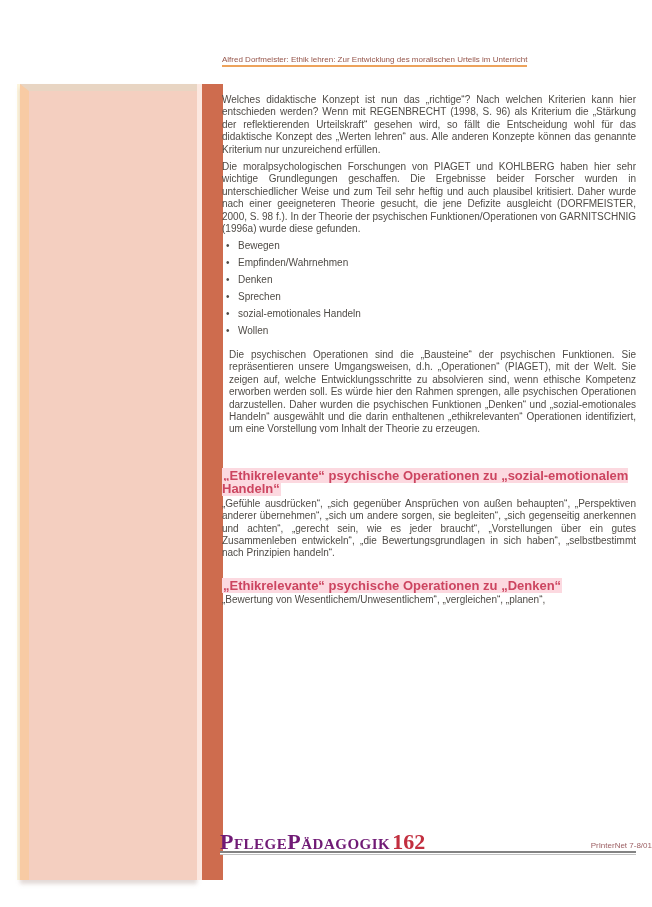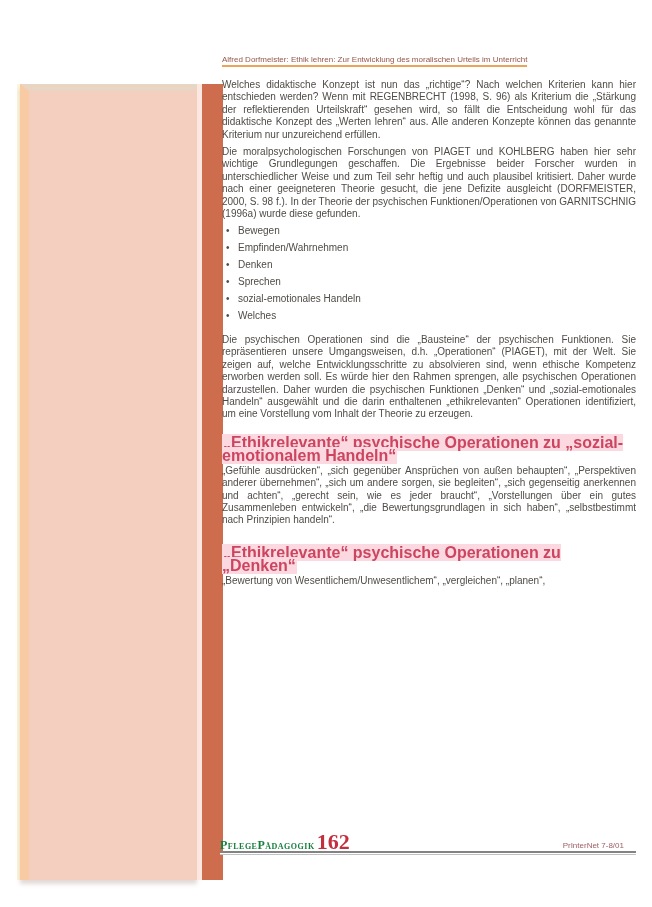--- a/index.html
+++ b/index.html
@@ -31,86 +31,86 @@
   .column{
     position:absolute;left:222px;top:55px;width:414px;
     color:#4f4b46;
     font-size:10px;line-height:12.4px;
     text-align:justify;
   }
   .running-head{
     font-size:8px;line-height:10px;
     color:#96554a;
     text-align:left;
-    margin:0 0 14px 0;
+    margin:0 0 29px 0;
   }
   .running-head span{
     border-bottom:2px solid #eda35c;
     padding-bottom:1px;
   }
   .h-small{
     font-size:11.5px;line-height:13px;font-weight:bold;
     color:#dd607a;
     text-align:left;
     margin:0 0 2px 0;
   }
   p{margin:0 0 5px 0;}
   .h-big{
     font-size:14.5px;line-height:17.5px;font-weight:bold;
     color:#c52a4d;
     margin:12px 0 6px 0;
   }
   .h-big span{background:#fbd0d8;padding:0 1px;}
   .h-sub{
-    font-size:16px;line-height:13.5px;font-weight:bold;
+    font-size:13px;line-height:13.5px;font-weight:bold;
     color:#cc4560;
     text-align:left;
-    margin:15px 0 2px 0;
+    margin:33px 0 2px 0;
   }
   .h-sub span{background:#fcd9e0;padding:0 1px;}
   .h-sub.second{margin-top:19px;}
   ul.functions{
     list-style:none;
     margin:5px 0 0 0;padding:0 0 0 4px;
     text-align:left;
   }
   ul.functions li{
     margin:0 0 4.5px 0;
     padding-left:12px;
     position:relative;
     line-height:12.5px;
   }
   ul.functions li::before{
     content:"•";
     position:absolute;left:0;top:0;
     color:#4f4b46;
   }
-  .p-after-list{margin-top:11px;}
+  .p-after-list{margin-top:11px;margin-left:7px;}
   
   .footer-left{
     position:absolute;left:220px;top:831px;
     display:flex;align-items:baseline;
     font-family:"Liberation Serif", serif;
     white-space:nowrap;
   }
   .journal-name{
     font-variant:small-caps;
     font-weight:bold;
-    font-size:12px;line-height:20px;
-    color:#15803d;
+    font-size:22px;line-height:20px;
+    color:#701a75;
     letter-spacing:0.5px;
   }
   .journal-page{
     font-weight:bold;
     font-size:22px;line-height:22px;
     color:#c22f3f;
     margin-left:2px;
   }
   .footer-issue{
-    position:absolute;right:28px;top:841px;
+    position:absolute;right:0;top:841px;
     font-size:8px;line-height:9px;
     color:#9c5f63;
   }
   .footer-rule{
     position:absolute;left:220px;top:851px;width:416px;height:4px;
     background:linear-gradient(#838383 0 2px, #ffffff 2px 3px, #c2c2c2 3px 4px);
   }
 </style>
 </head>
 <body>
@@ -132,21 +132,21 @@
     <p>Die moralpsychologischen Forschungen von PIAGET und KOHLBERG haben hier sehr wichtige Grundlegungen geschaffen. Die Ergebnisse beider Forscher wurden in unterschiedlicher Weise und zum Teil sehr heftig und auch plausibel kritisiert. Daher wurde nach einer geeigneteren Theorie gesucht, die jene Defizite ausgleicht (DORFMEISTER, 2000, S. 98 f.). In der Theorie der psychischen Funktionen/Operationen von GARNITSCHNIG (1996a) wurde diese gefunden.</p>
 
 
 
     <ul class="functions">
       <li>Bewegen</li>
       <li>Empfinden/Wahrnehmen</li>
       <li>Denken</li>
       <li>Sprechen</li>
       <li>sozial-emotionales Handeln</li>
-      <li>Welches</li>
+      <li>Wollen</li>
     </ul>
 
     <p class="p-after-list">Die psychischen Operationen sind die „Bausteine“ der psychischen Funktionen. Sie repräsentieren unsere Umgangsweisen, d.h. „Operationen“ (PIAGET), mit der Welt. Sie zeigen auf, welche Entwicklungsschritte zu absolvieren sind, wenn ethische Kompetenz erworben werden soll. Es würde hier den Rahmen sprengen, alle psychischen Operationen darzustellen. Daher wurden die psychischen Funktionen „Denken“ und „sozial-emotionales Handeln“ ausgewählt und die darin enthaltenen „ethikrelevanten“ Operationen identifiziert, um eine Vorstellung vom Inhalt der Theorie zu erzeugen.</p>
 
     <div class="h-sub">
       <span>„Ethikrelevante“ psychische Operationen zu „sozial-emotionalem Handeln“</span>
     </div>
     <p>„Gefühle ausdrücken“, „sich gegenüber Ansprüchen von außen behaupten“, „Perspektiven anderer übernehmen“, „sich um andere sorgen, sie begleiten“, „sich gegenseitig anerkennen und achten“, „gerecht sein, wie es jeder braucht“, „Vorstellungen über ein gutes Zusammenleben entwickeln“, „die Bewertungsgrundlagen in sich haben“, „selbstbestimmt nach Prinzipien handeln“.</p>
 
     <div class="h-sub second">

